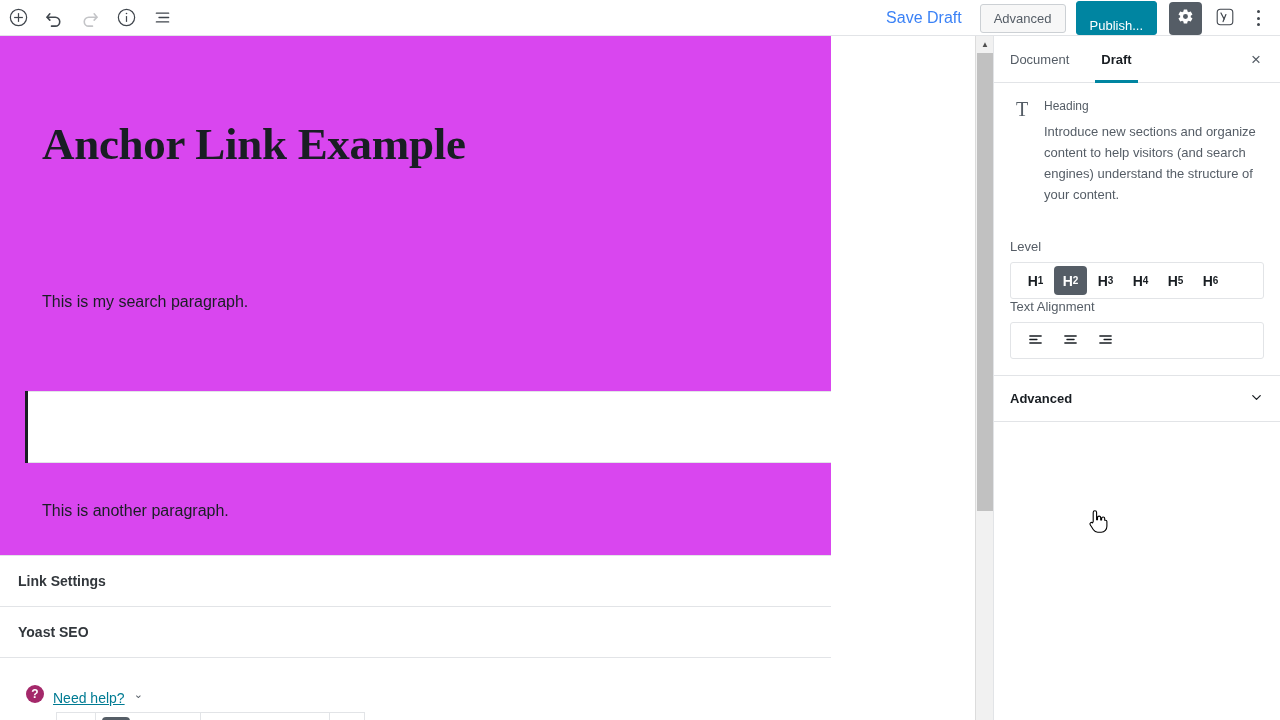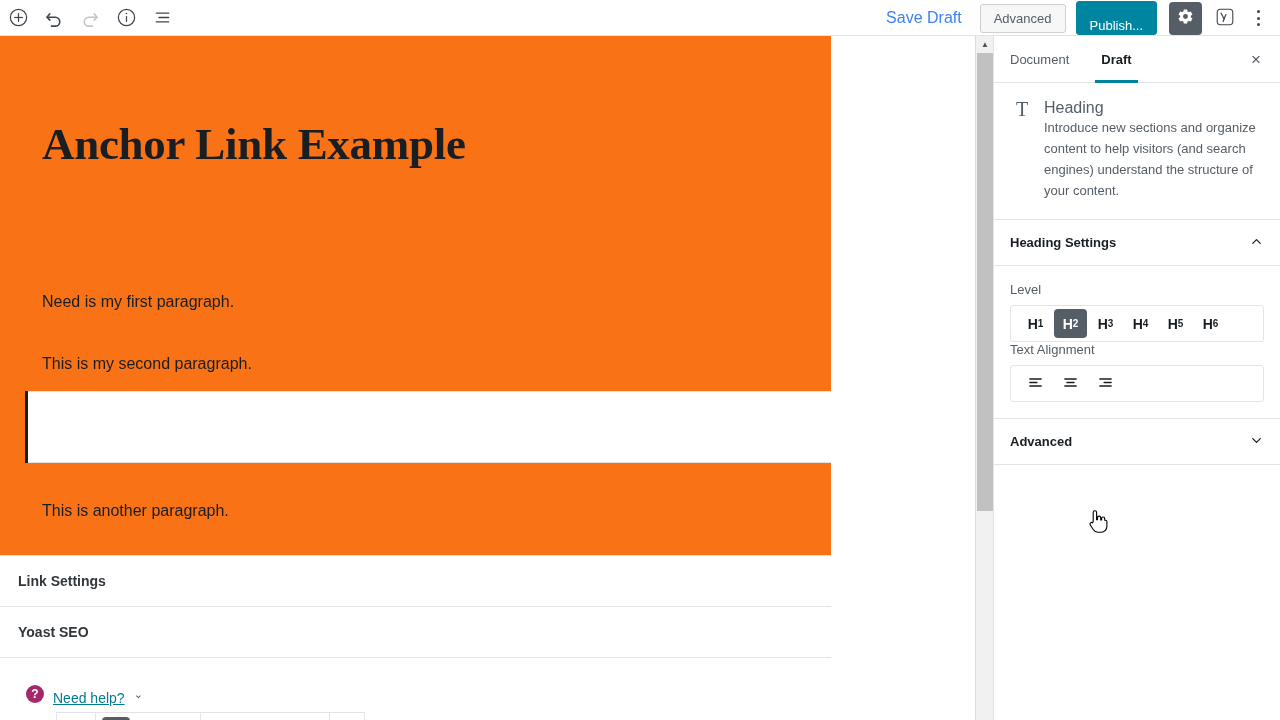--- a/index.html
+++ b/index.html
@@ -55,21 +55,21 @@
   }
   .kebab-btn {
     width: 32px; height: 32px; display:flex; align-items:center; justify-content:center;
     background: none; border: none; cursor: pointer;
   }
   .kebab-dot { width:3px; height:3px; border-radius:50%; background:#40464d; margin:1.6px 0; }
 
   
   .editor {
     position: absolute; top: 36px; left: 0; width: 831px; height: 684px;
-    background: #f97316; overflow: hidden;
+    background: #d946ef; overflow: hidden;
   }
   .post-title {
     position: absolute; left: 42px; top: 82px;
     font-family: "Liberation Serif", serif;
     font-size: 45px; font-weight: bold; color: #191e23;
     letter-spacing: -0.3px;
   }
   .para {
     position: absolute; left: 42px;
     font-size: 16px; color: #191e23; line-height: 1.5;
@@ -175,21 +175,21 @@
     display: flex; align-items: center; justify-content: center;
     background: none; border: none; cursor: pointer; color: #555d66; font-size: 17px;
   }
   .block-card { padding: 16px 16px 18px 16px; display: flex; gap: 10px; }
   .block-card .t-icon {
     width: 24px; flex: 0 0 24px; color: #555d66;
     font-size: 20px; font-family: "Liberation Serif", serif;
     text-align: center; line-height: 1;
   }
   .bc-body { flex: 1; }
-  .bc-title { font-size: 16px; color: #555d66; }
+  .bc-title { font-size: 12px; color: #555d66; margin-bottom: 8px; }
   .bc-desc { font-size: 13px; color: #555d66; line-height: 1.62; }
 
   .panel-head {
     height: 47px; border-top: 1px solid #e2e4e7; border-bottom: 1px solid #e2e4e7;
     display: flex; align-items: center; justify-content: space-between;
     padding: 0 16px; cursor: pointer; background: #fff;
   }
   .panel-head .ph-title { font-size: 13px; font-weight: bold; color: #191e23; }
   .chev { color: #191e23; font-size: 13px; }
   .panel-body { padding: 16px; }
@@ -321,22 +321,21 @@
             <i class="kebab-dot"></i>
         </span>
       </button>
     </div>
   </div>
 
   <div class="editor">
 
     <div class="post-title">Anchor Link Example</div>
 
-    <div class="para para-1">Need is my first paragraph.</div>
-    <div class="para para-hidden">This is my second paragraph.</div>
+    <div class="para para-1">This is my search paragraph.</div>
 
     <div class="heading-block">
       <div class="bar"></div>
 
       <div class="block-toolbar">
         <div class="bt-group">
           <button class="bt-btn wide">
             
             
           </button>
@@ -421,28 +420,20 @@
     </div>
 
     <div class="block-card">
       <div class="t-icon">T</div>
       <div class="bc-body">
         <div class="bc-title">Heading</div>
         <div class="bc-desc">Introduce new sections and organize content to help visitors (and search engines) understand the structure of your content.</div>
       </div>
     </div>
 
-    <div class="panel-head">
-      <span class="ph-title">Heading Settings</span>
-      <span class="chev">
-        <svg width="15" height="15" viewBox="0 0 24 24" fill="none" stroke="#191e23" stroke-width="2" stroke-linecap="round" stroke-linejoin="round">
-            <polyline points="6,15 12,9 18,15"></polyline>
-          </svg>
-      </span>
-    </div>
 
     <div class="panel-body">
       <div class="field-label">Level</div>
       <div class="btn-group">
         <button class="lvl-btn">H<sub>1</sub></button>
         <button class="lvl-btn active">H<sub>2</sub></button>
         <button class="lvl-btn">H<sub>3</sub></button>
         <button class="lvl-btn">H<sub>4</sub></button>
         <button class="lvl-btn">H<sub>5</sub></button>
         <button class="lvl-btn">H<sub>6</sub></button>

